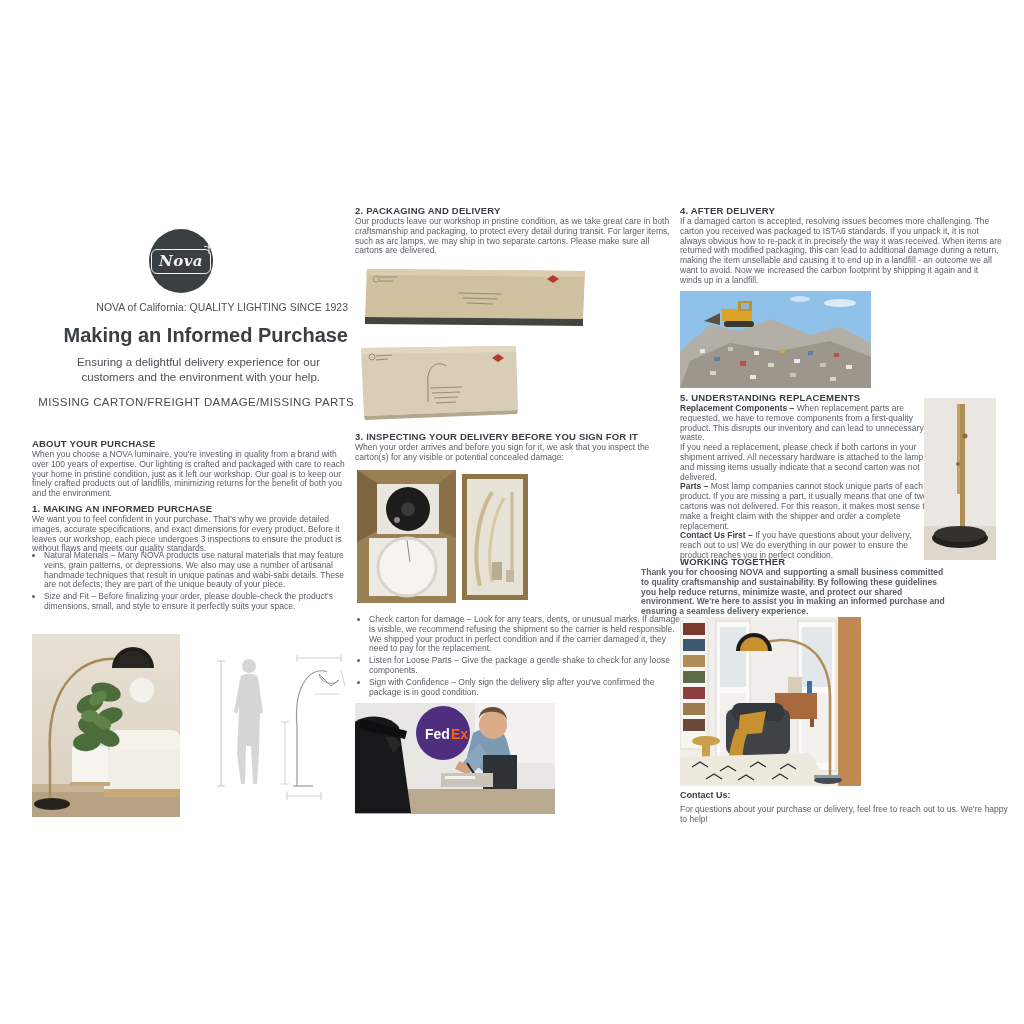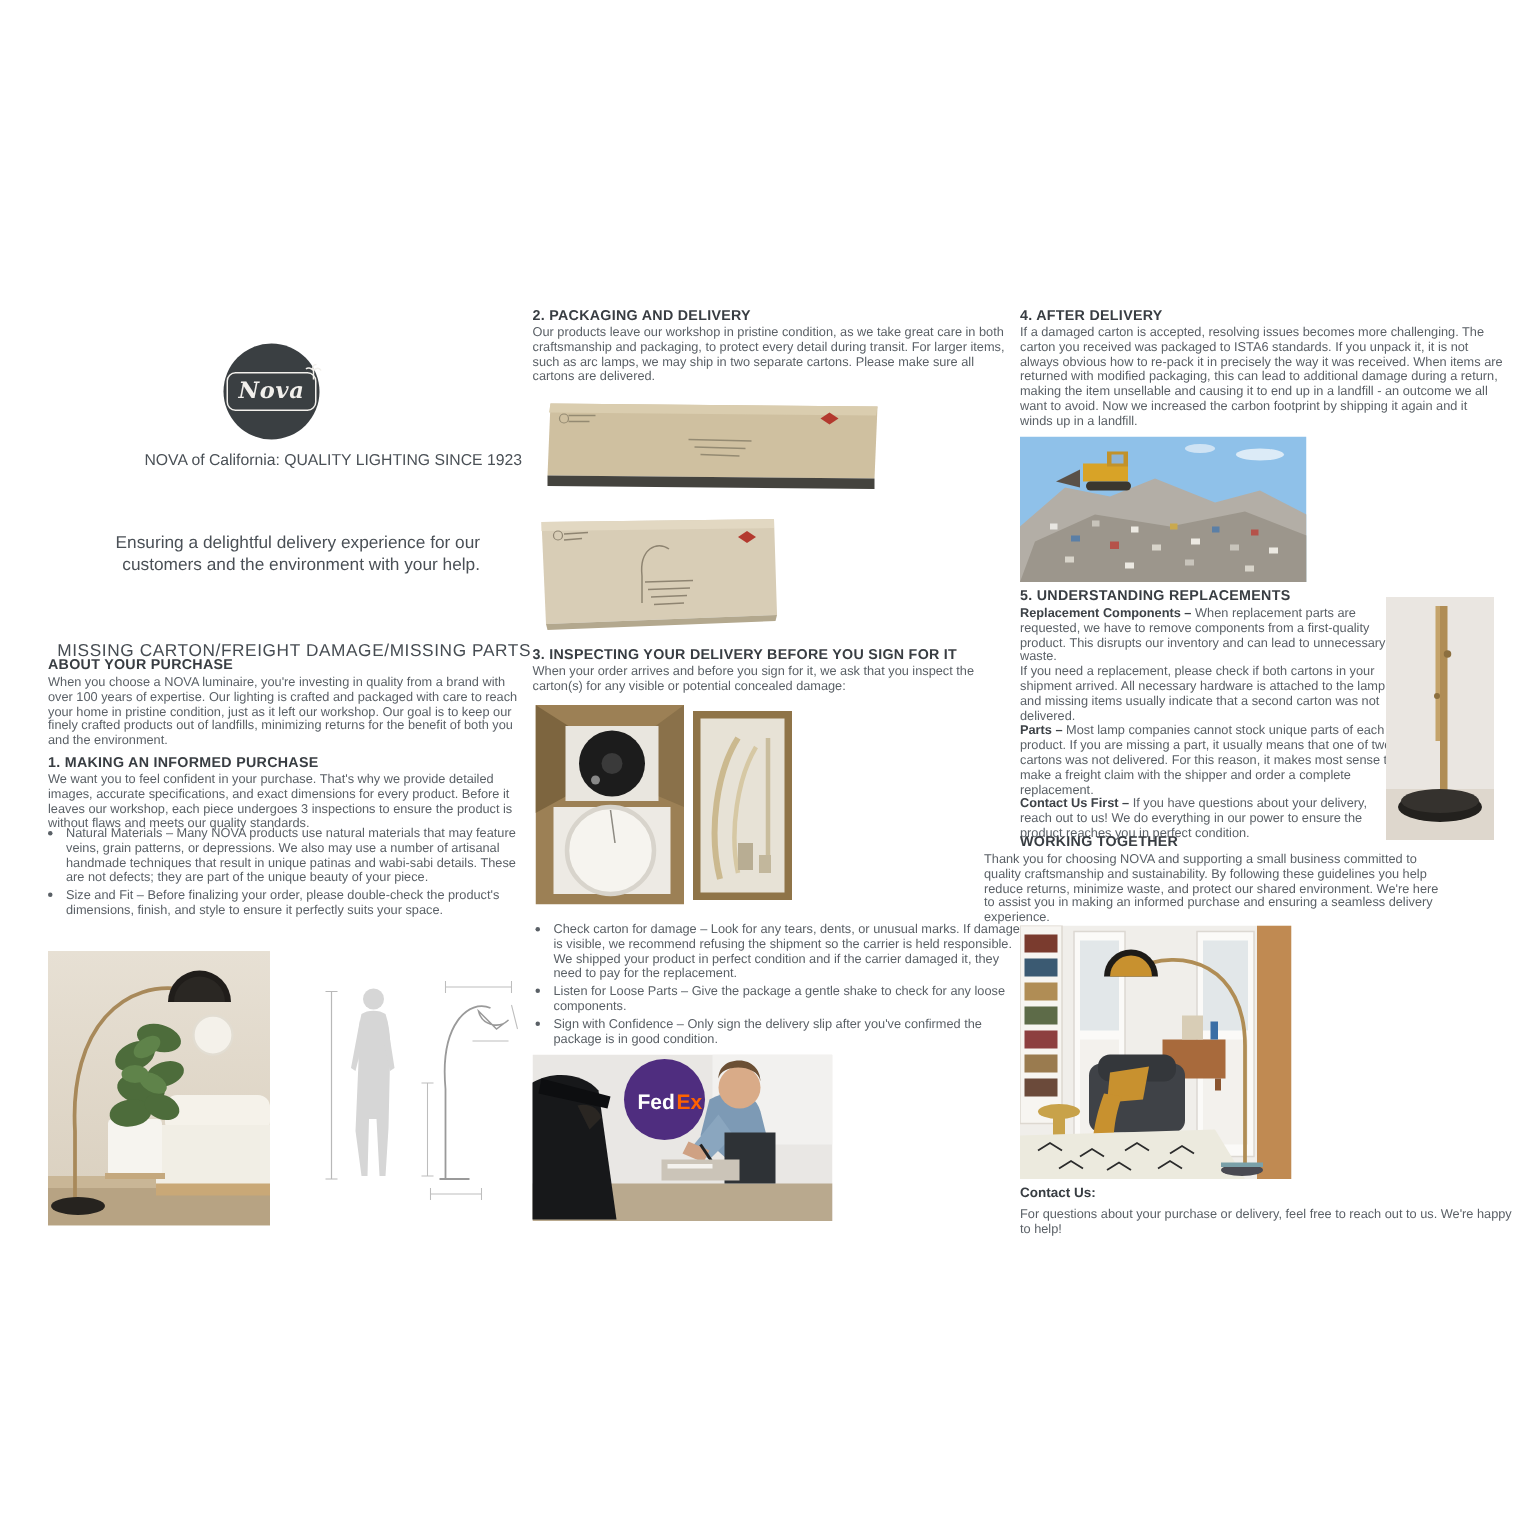--- a/index.html
+++ b/index.html
@@ -35,31 +35,32 @@
       <div class="logo-box">
         <span class="logo-word">Nova</span>
         <svg width="12" height="12" viewBox="0 0 12 12" style="position:absolute;top:-7px;right:-5px;">
           <path d="M6 11 L6 5 M6 5 C4 3 2 3 1 4 M6 5 C5 2 6 1 8 1 M6 5 C8 3 10 3 11 5" stroke="#f2f0ec" stroke-width="1" fill="none"></path>
         </svg>
       </div>
     </div>
   </div>
 
   <div class="abs tagline center" style="left:32px;top:301px;width:316px;">NOVA of California: QUALITY LIGHTING SINCE 1923</div>
+  <div class="abs title center" style="left:32px;top:324px;width:316px;">Making an Informed Purchase</div>
   <div class="abs subtitle center" style="left:36px;top:355px;width:284px;">Ensuring a delightful delivery experience for our customers and the environment with your help.</div>
-  <div class="abs banner center" style="left:26px;top:396px;width:328px;margin-top:32px;">MISSING CARTON/FREIGHT DAMAGE/MISSING PARTS</div>
+  <div class="abs banner center" style="left:26px;top:396px;width:328px;">MISSING CARTON/FREIGHT DAMAGE/MISSING PARTS</div>
 
   <div class="abs sec-h" style="left:32px;top:438px;">ABOUT YOUR PURCHASE</div>
   <div class="abs body-t" style="left:32px;top:450px;width:317px;">When you choose a NOVA luminaire, you're investing in quality from a brand with over 100 years of expertise. Our lighting is crafted and packaged with care to reach your home in pristine condition, just as it left our workshop. Our goal is to keep our finely crafted products out of landfills, minimizing returns for the benefit of both you and the environment.</div>
 
   <div class="abs sec-h" style="left:32px;top:503px;">1. MAKING AN INFORMED PURCHASE</div>
   <div class="abs body-t" style="left:32px;top:515px;width:317px;">We want you to feel confident in your purchase. That's why we provide detailed images, accurate specifications, and exact dimensions for every product. Before it leaves our workshop, each piece undergoes 3 inspections to ensure the product is without flaws and meets our quality standards.</div>
   <ul class="abs blist" style="left:32px;top:548px;width:312px;">
     <li>Natural Materials – Many NOVA products use natural materials that may feature veins, grain patterns, or depressions. We also may use a number of artisanal handmade techniques that result in unique patinas and wabi-sabi details. These are not defects; they are part of the unique beauty of your piece.</li>
-    <li>Size and Fit – Before finalizing your order, please double-check the product's dimensions, finish, and style to ensure it perfectly suits your space.</li>
+    <li>Size and Fit – Before finalizing your order, please double-check the product's dimensions, small, and style to ensure it perfectly suits your space.</li>
   </ul>
 
   <div class="abs" style="left:32px;top:634px;">
     <svg width="148" height="183" viewBox="0 0 148 183">
       <defs>
         <linearGradient id="wallg" x1="0" y1="0" x2="0" y2="1">
           <stop offset="0" stop-color="#e7e0d4"></stop>
             <stop offset="1" stop-color="#d9cfbe"></stop>
         </linearGradient>
       </defs>
@@ -284,21 +285,21 @@
       <rect x="33" y="6" width="3" height="90" fill="#c4a36a"></rect>
       <circle cx="41" cy="38" r="2.5" fill="#8c6f3f"></circle>
       <circle cx="34" cy="66" r="2" fill="#8c6f3f"></circle>
       <ellipse cx="36" cy="140" rx="28" ry="10" fill="#23211e"></ellipse>
       <ellipse cx="36" cy="136" rx="26" ry="8" fill="#35322e"></ellipse>
       <line x1="44" y1="120" x2="58" y2="136" stroke="#8a8necessary" stroke-width="0"></line>
     </svg>
   </div>
 
   <div class="abs sec-h" style="left:680px;top:556px;">WORKING TOGETHER</div>
-  <div class="abs body-t" style="left:656px;top:568px;width:312px;">Thank you for choosing NOVA and supporting a small business committed to quality craftsmanship and sustainability. By following these guidelines you help reduce returns, minimize waste, and protect our shared environment. We're here to assist you in making an informed purchase and ensuring a seamless delivery experience.</div>
+  <div class="abs body-t" style="left:641px;top:568px;width:312px;font-weight:bold;">Thank you for choosing NOVA and supporting a small business committed to quality craftsmanship and sustainability. By following these guidelines you help reduce returns, minimize waste, and protect our shared environment. We're here to assist you in making an informed purchase and ensuring a seamless delivery experience.</div>
 
   <div class="abs" style="left:680px;top:617px;">
     <svg width="181" height="169" viewBox="0 0 181 169">
       <rect width="181" height="169" fill="#f0eeea"></rect>
       <rect x="158" y="0" width="23" height="169" fill="#c08a52"></rect>
       <rect x="118" y="4" width="38" height="150" fill="#fbfaf8" stroke="#dcd8d2" stroke-width="1"></rect>
       <rect x="122" y="10" width="30" height="60" fill="#e2e7e9"></rect>
       <rect x="122" y="76" width="30" height="70" fill="#f3f1ed"></rect>
       <rect x="36" y="4" width="34" height="150" fill="#fbfaf8" stroke="#dcd8d2" stroke-width="1"></rect>
       <rect x="40" y="10" width="26" height="60" fill="#e2e7e9"></rect>

